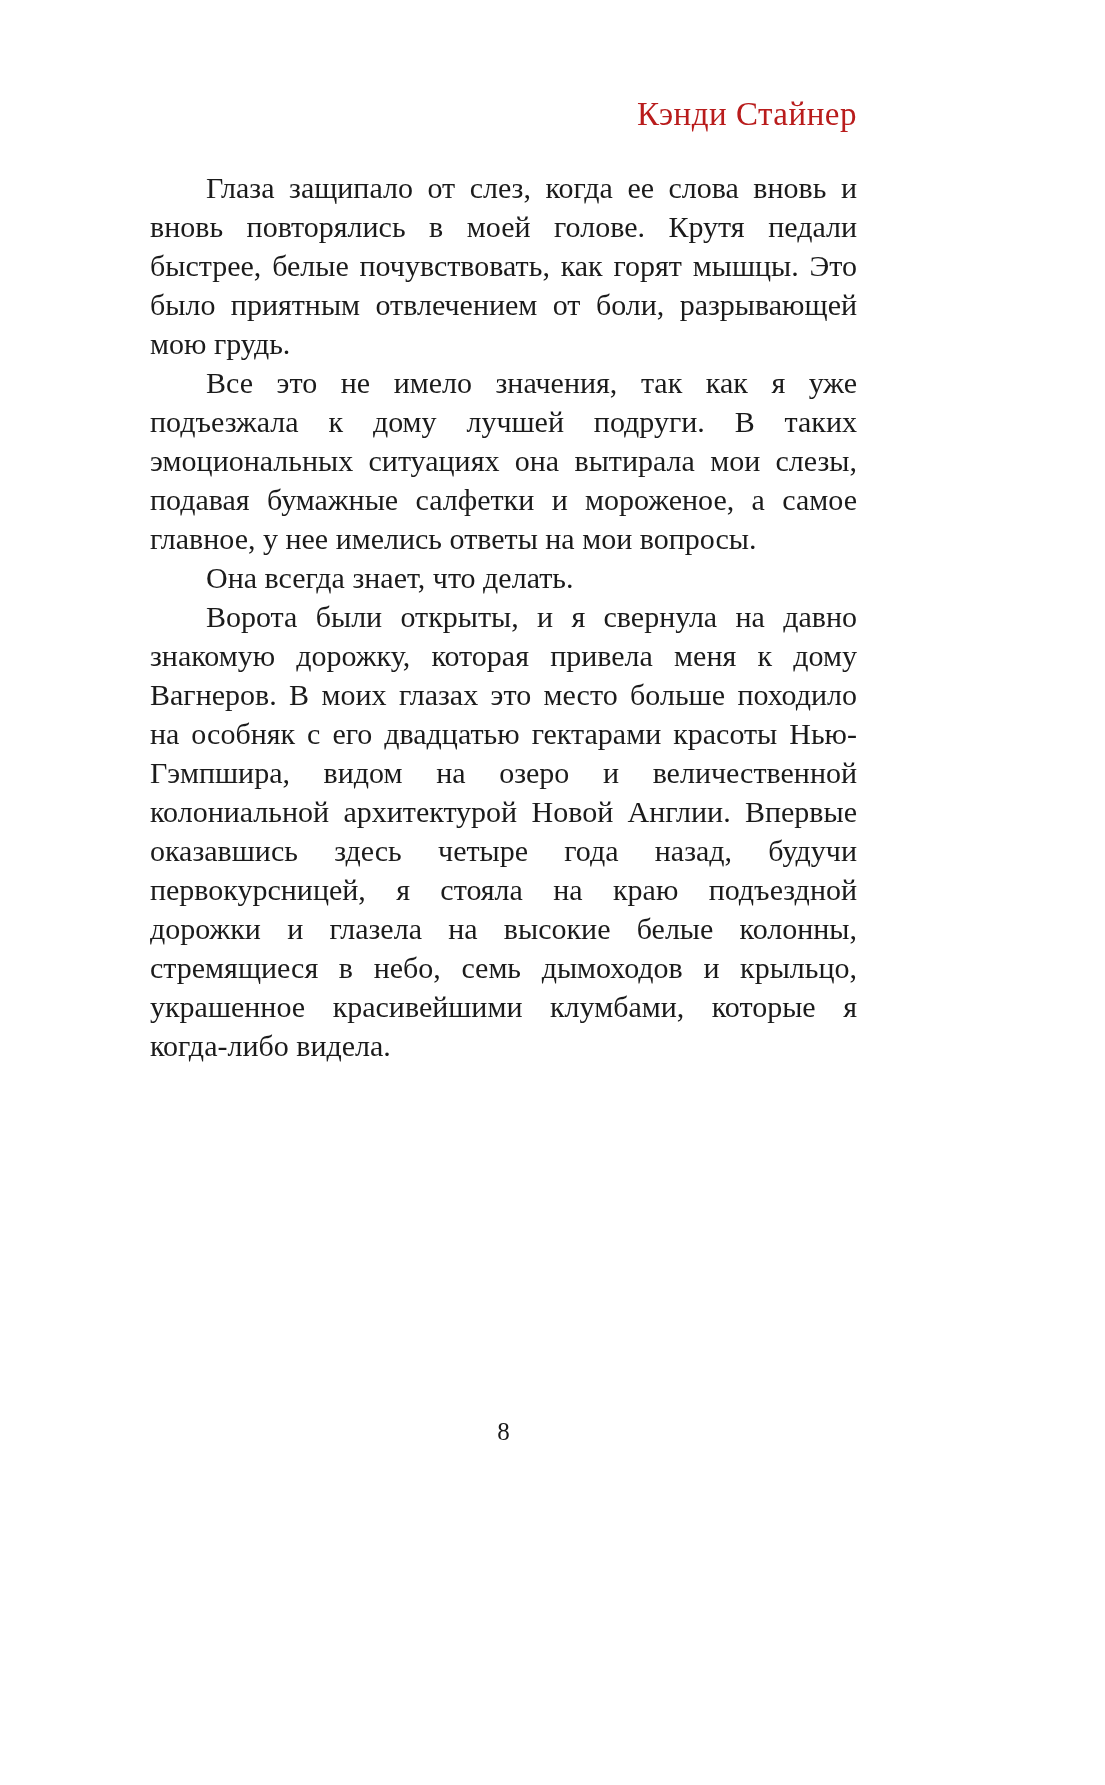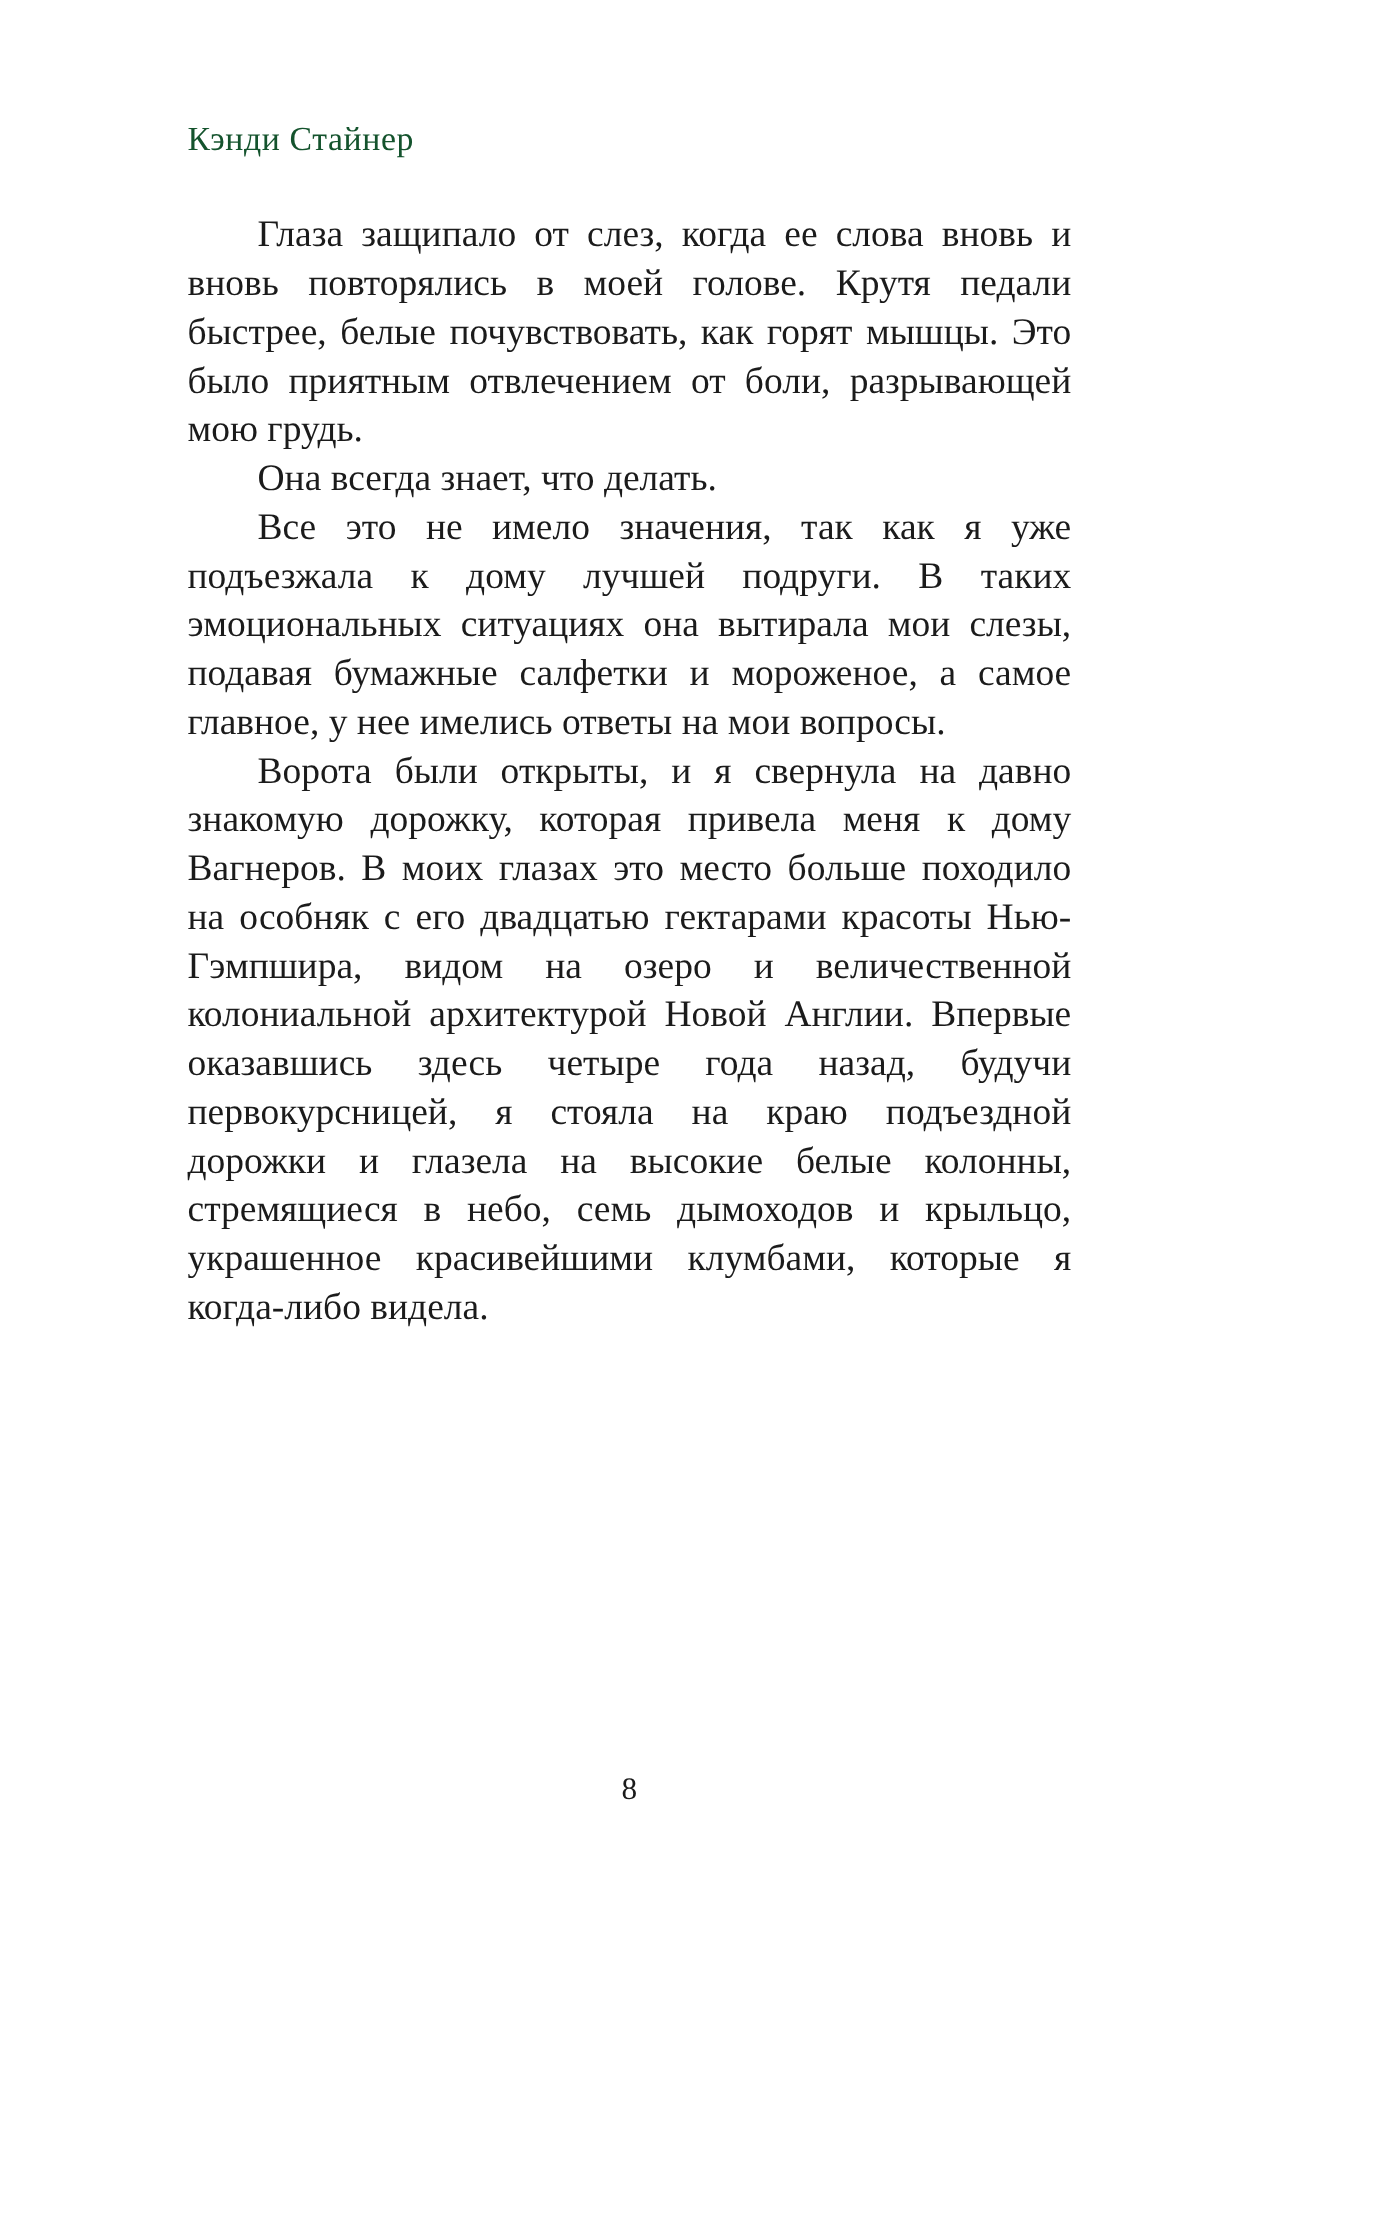--- a/index.html
+++ b/index.html
@@ -19,24 +19,24 @@
     width: 1105px;
     height: 1785px;
     background: #ffffff;
     overflow: hidden;
   }
   .running-head {
     position: absolute;
     top: 96px;
     left: 150px;
     width: 707px;
-    text-align: left;
-    font-size: 27px;
+    text-align: right;
+    font-size: 33px;
     letter-spacing: 0.5px;
-    color: #14532d;
+    color: #b91c1c;
   }
   .body-text {
     position: absolute;
     top: 168px;
     left: 150px;
     width: 707px;
     text-align: justify;
     font-size: 30px;
     line-height: 39px;
     hyphens: auto;
@@ -60,20 +60,20 @@
 </style>
 </head>
 <body>
 
 <div class="page">
 
   <div class="running-head">Кэнди Стайнер</div>
 
   <div class="body-text">
     <p>Глаза защипало от слез, когда ее слова вновь и вновь повторялись в моей голове. Крутя педали быстрее, белые почувствовать, как горят мышцы. Это было приятным отвлечением от боли, разрывающей мою грудь.</p>
+    <p>Все это не имело значения, так как я уже подъезжала к дому лучшей подруги. В таких эмоциональных ситуациях она вытирала мои слезы, подавая бумажные салфетки и мороженое, а самое главное, у нее имелись ответы на мои вопросы.</p>
     <p>Она всегда знает, что делать.</p>
-    <p>Все это не имело значения, так как я уже подъезжала к дому лучшей подруги. В таких эмоциональных ситуациях она вытирала мои слезы, подавая бумажные салфетки и мороженое, а самое главное, у нее имелись ответы на мои вопросы.</p>
     <p>Ворота были открыты, и я свернула на давно знакомую дорожку, которая привела меня к дому Вагнеров. В моих глазах это место больше походило на особняк с его двадцатью гектарами красоты Нью-Гэмпшира, видом на озеро и величественной колониальной архитектурой Новой Англии. Впервые оказавшись здесь четыре года назад, будучи первокурсницей, я стояла на краю подъездной дорожки и глазела на высокие белые колонны, стремящиеся в небо, семь дымоходов и крыльцо, украшенное красивейшими клумбами, которые я когда-либо видела.</p>
   </div>
 
   <div class="page-number">8</div>
 
 </div>
 
 </body></html>

